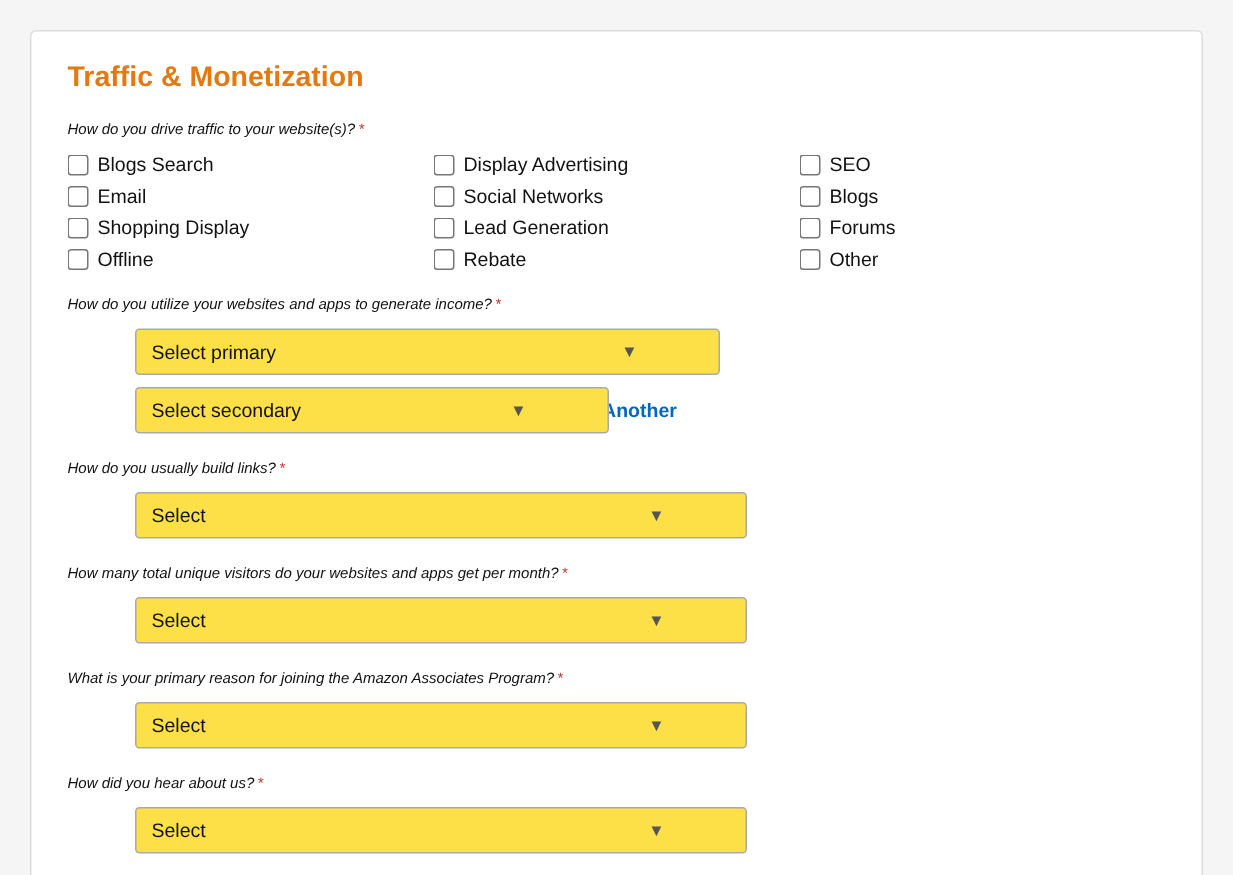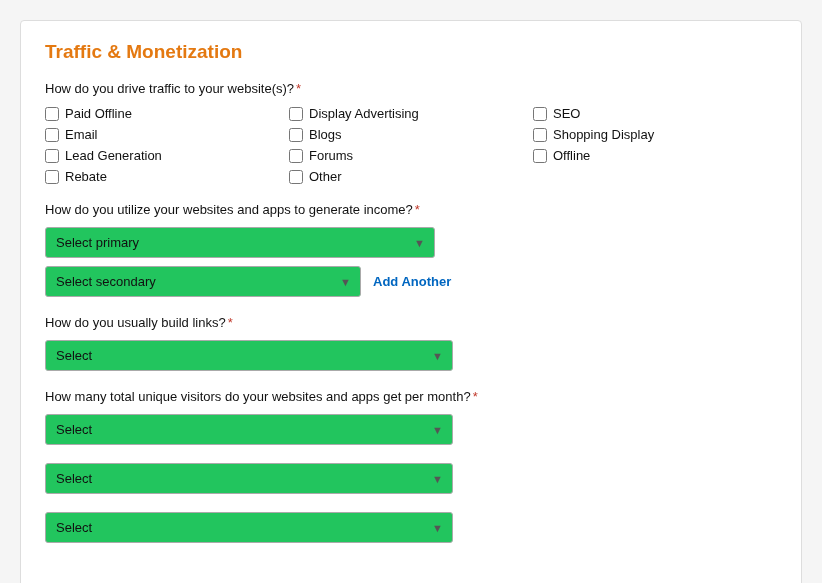--- a/index.html
+++ b/index.html
@@ -20,23 +20,24 @@
       width: 790px;
       padding: 20px 24px 30px 24px;
     }
     .card-title {
       color: #e47911;
       font-size: 19px;
       font-weight: bold;
       margin-bottom: 18px;
     }
     .section-label {
-      font-size: 13px;
+      font-size: 10px;
       color: #111;
       margin-bottom: 10px;
+      font-style: italic;
     }
     .section-label .required {
       color: #c0392b;
       margin-left: 2px;
     }
     .checkbox-grid {
       display: grid;
       grid-template-columns: 1fr 1fr 1fr;
       gap: 6px 0;
       margin-bottom: 18px;
@@ -62,29 +63,30 @@
       gap: 12px;
       margin-bottom: 8px;
     }
     .select-wrapper {
       position: relative;
       display: inline-block;
     }
     .select-wrapper select {
       appearance: none;
       -webkit-appearance: none;
-      background: #22c55e;
+      background: #fde047;
       border: 1px solid #aaa;
       border-radius: 3px;
       padding: 7px 34px 7px 10px;
       font-size: 13px;
       color: #111;
       cursor: pointer;
       width: 100%;
       outline: none;
+      margin-left: 45px;
     }
     .select-wrapper .chevron {
       position: absolute;
       right: 10px;
       top: 50%;
       transform: translateY(-50%);
       pointer-events: none;
       color: #555;
       font-size: 11px;
     }
@@ -111,36 +113,40 @@
 <div class="card">
   <div class="card-title">Traffic &amp; Monetization</div>
 
   <div class="section">
     <div class="section-label">
       <span>How do you drive traffic to your website(s)?</span><span class="required">*</span>
     </div>
     <div class="checkbox-grid">
       <div class="checkbox-item">
         <input type="checkbox" style="">
-        <label>Paid Offline</label>
+        <label>Blogs Search</label>
       </div>
       <div class="checkbox-item">
         <input type="checkbox" style="">
         <label>Display Advertising</label>
       </div>
       <div class="checkbox-item">
         <input type="checkbox" style="">
         <label>SEO</label>
       </div>
       <div class="checkbox-item">
         <input type="checkbox" style="">
         <label>Email</label>
       </div>
       <div class="checkbox-item">
         <input type="checkbox" style="">
+        <label>Social Networks</label>
+      </div>
+      <div class="checkbox-item">
+        <input type="checkbox" style="">
         <label>Blogs</label>
       </div>
       <div class="checkbox-item">
         <input type="checkbox" style="">
         <label>Shopping Display</label>
       </div>
       <div class="checkbox-item">
         <input type="checkbox" style="">
         <label>Lead Generation</label>
       </div>
@@ -208,31 +214,37 @@
       <div class="select-wrapper">
         <select>
           <option value="">Select</option>
         </select>
         <span class="chevron">▼</span>
       </div>
     </div>
   </div>
 
   <div class="section">
-    <div class="full-select">
-      <div class="select-wrapper">
-        <select>
-          <option value="">Select</option>
-        </select>
-        <span class="chevron">▼</span>
-      </div>
-    </div>
-  </div>
-
-  <div class="section">
+    <div class="section-label">
+      <span>What is your primary reason for joining the Amazon Associates Program?</span><span class="required">*</span>
+    </div>
+    <div class="full-select">
+      <div class="select-wrapper">
+        <select>
+          <option value="">Select</option>
+        </select>
+        <span class="chevron">▼</span>
+      </div>
+    </div>
+  </div>
+
+  <div class="section">
+    <div class="section-label">
+      <span>How did you hear about us?</span><span class="required">*</span>
+    </div>
     <div class="full-select">
       <div class="select-wrapper">
         <select>
           <option value="">Select</option>
         </select>
         <span class="chevron">▼</span>
       </div>
     </div>
   </div>
 </div>

